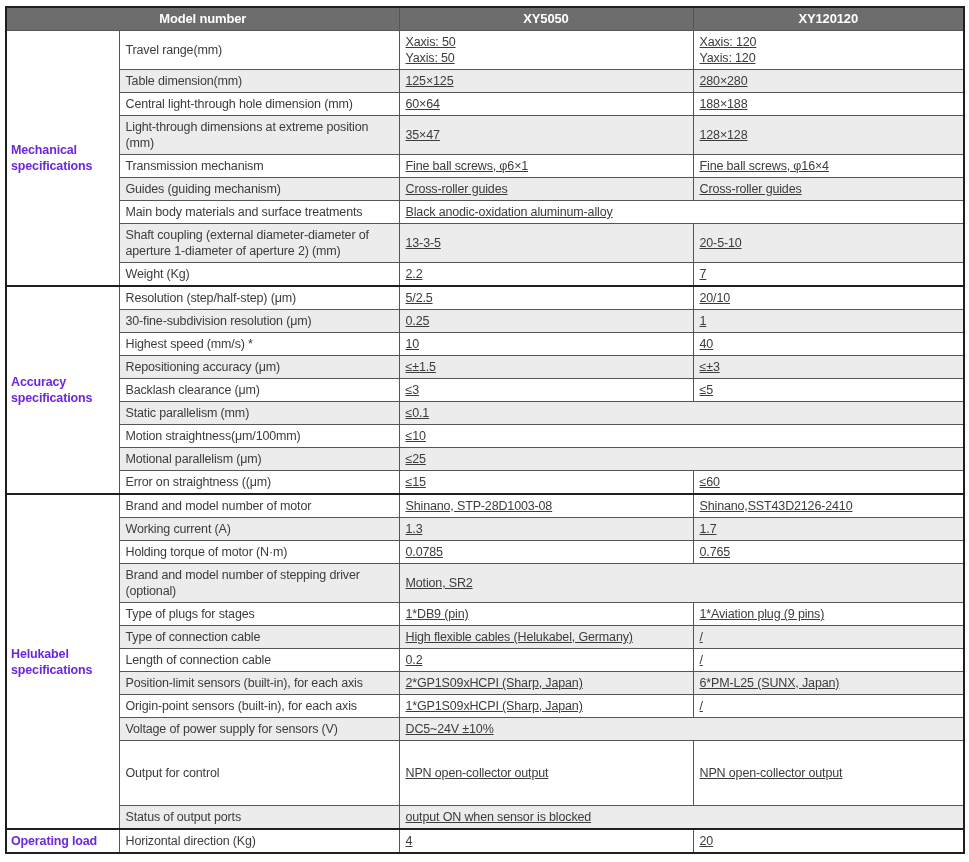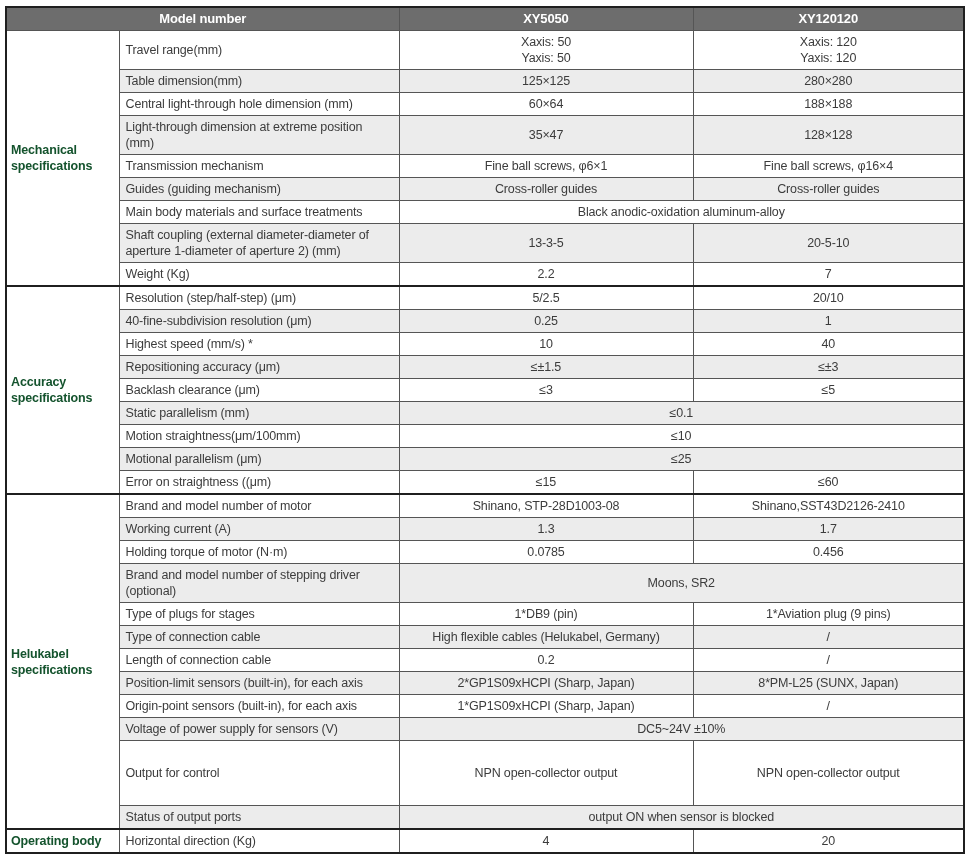--- a/index.html
+++ b/index.html
@@ -37,32 +37,32 @@
     color:var(--header-text);
     font-weight:bold;
     font-size:13px;
     text-align:center;
     height:18px;
     padding:2px 6px;
   }
   td.category-cell{
     background:#ffffff;
     font-weight:bold;
-    color:#14532d;
+    color:#6d28d9;
     text-align:left;
     padding:3px 3px 3px 4px;
   }
   td.label-cell{
     text-align:left;
     background:#ffffff;
   }
   td.value-cell{
-    text-align:center;
     background:#ffffff;
     white-space:pre-line;
+    text-decoration:underline;
   }
   tr.shaded td.label-cell,
   tr.shaded td.value-cell{
     background:var(--shaded);
   }
   tr.section-start > td{
     border-top:2px solid var(--border-thick);
   }
   tr.tall > td{
     height:58px;
@@ -99,21 +99,21 @@
           <td class="label-cell">Table dimension(mm)</td>
           <td class="value-cell">125×125</td>
           <td class="value-cell">280×280</td>
         </tr>
         <tr class="">
           <td class="label-cell">Central light-through hole dimension (mm)</td>
           <td class="value-cell">60×64</td>
           <td class="value-cell">188×188</td>
         </tr>
         <tr class="shaded">
-          <td class="label-cell">Light-through dimension at extreme position (mm)</td>
+          <td class="label-cell">Light-through dimensions at extreme position (mm)</td>
           <td class="value-cell">35×47</td>
           <td class="value-cell">128×128</td>
         </tr>
         <tr class="">
           <td class="label-cell">Transmission mechanism</td>
           <td class="value-cell">Fine ball screws, φ6×1</td>
           <td class="value-cell">Fine ball screws, φ16×4</td>
         </tr>
         <tr class="shaded">
           <td class="label-cell">Guides (guiding mechanism)</td>
@@ -134,21 +134,21 @@
           <td class="value-cell">2.2</td>
           <td class="value-cell">7</td>
         </tr>
         <tr class="section-start">
           <td class="category-cell" rowspan="9">Accuracy specifications</td>
           <td class="label-cell">Resolution (step/half-step) (μm)</td>
           <td class="value-cell">5/2.5</td>
           <td class="value-cell">20/10</td>
         </tr>
         <tr class="shaded">
-          <td class="label-cell">40-fine-subdivision resolution (μm)</td>
+          <td class="label-cell">30-fine-subdivision resolution (μm)</td>
           <td class="value-cell">0.25</td>
           <td class="value-cell">1</td>
         </tr>
         <tr class="">
           <td class="label-cell">Highest speed (mm/s) *</td>
           <td class="value-cell">10</td>
           <td class="value-cell">40</td>
         </tr>
         <tr class="shaded">
           <td class="label-cell">Repositioning accuracy (μm)</td>
@@ -184,65 +184,65 @@
           <td class="value-cell">Shinano,SST43D2126-2410</td>
         </tr>
         <tr class="shaded">
           <td class="label-cell">Working current (A)</td>
           <td class="value-cell">1.3</td>
           <td class="value-cell">1.7</td>
         </tr>
         <tr class="">
           <td class="label-cell">Holding torque of motor (N·m)</td>
           <td class="value-cell">0.0785</td>
-          <td class="value-cell">0.456</td>
+          <td class="value-cell">0.765</td>
         </tr>
         <tr class="shaded">
           <td class="label-cell">Brand and model number of stepping driver (optional)</td>
-          <td class="value-cell" colspan="2">Moons, SR2</td>
+          <td class="value-cell" colspan="2">Motion, SR2</td>
         </tr>
         <tr class="">
           <td class="label-cell">Type of plugs for stages</td>
           <td class="value-cell">1*DB9 (pin)</td>
           <td class="value-cell">1*Aviation plug (9 pins)</td>
         </tr>
         <tr class="shaded">
           <td class="label-cell">Type of connection cable</td>
           <td class="value-cell">High flexible cables (Helukabel, Germany)</td>
           <td class="value-cell">/</td>
         </tr>
         <tr class="">
           <td class="label-cell">Length of connection cable</td>
           <td class="value-cell">0.2</td>
           <td class="value-cell">/</td>
         </tr>
         <tr class="shaded">
           <td class="label-cell">Position-limit sensors (built-in), for each axis</td>
           <td class="value-cell">2*GP1S09xHCPI (Sharp, Japan)</td>
-          <td class="value-cell">8*PM-L25 (SUNX, Japan)</td>
+          <td class="value-cell">6*PM-L25 (SUNX, Japan)</td>
         </tr>
         <tr class="">
           <td class="label-cell">Origin-point sensors (built-in), for each axis</td>
           <td class="value-cell">1*GP1S09xHCPI (Sharp, Japan)</td>
           <td class="value-cell">/</td>
         </tr>
         <tr class="shaded">
           <td class="label-cell">Voltage of power supply for sensors (V)</td>
           <td class="value-cell" colspan="2">DC5~24V ±10%</td>
         </tr>
         <tr class="tall">
           <td class="label-cell">Output for control</td>
           <td class="value-cell">NPN open-collector output</td>
           <td class="value-cell">NPN open-collector output</td>
         </tr>
         <tr class="shaded">
           <td class="label-cell">Status of output ports</td>
           <td class="value-cell" colspan="2">output ON when sensor is blocked</td>
         </tr>
         <tr class="section-start">
-          <td class="category-cell" rowspan="1">Operating body</td>
+          <td class="category-cell" rowspan="1">Operating load</td>
           <td class="label-cell">Horizontal direction (Kg)</td>
           <td class="value-cell">4</td>
           <td class="value-cell">20</td>
         </tr>
       </tbody>
   </table>
 </div>
 
 </body></html>

